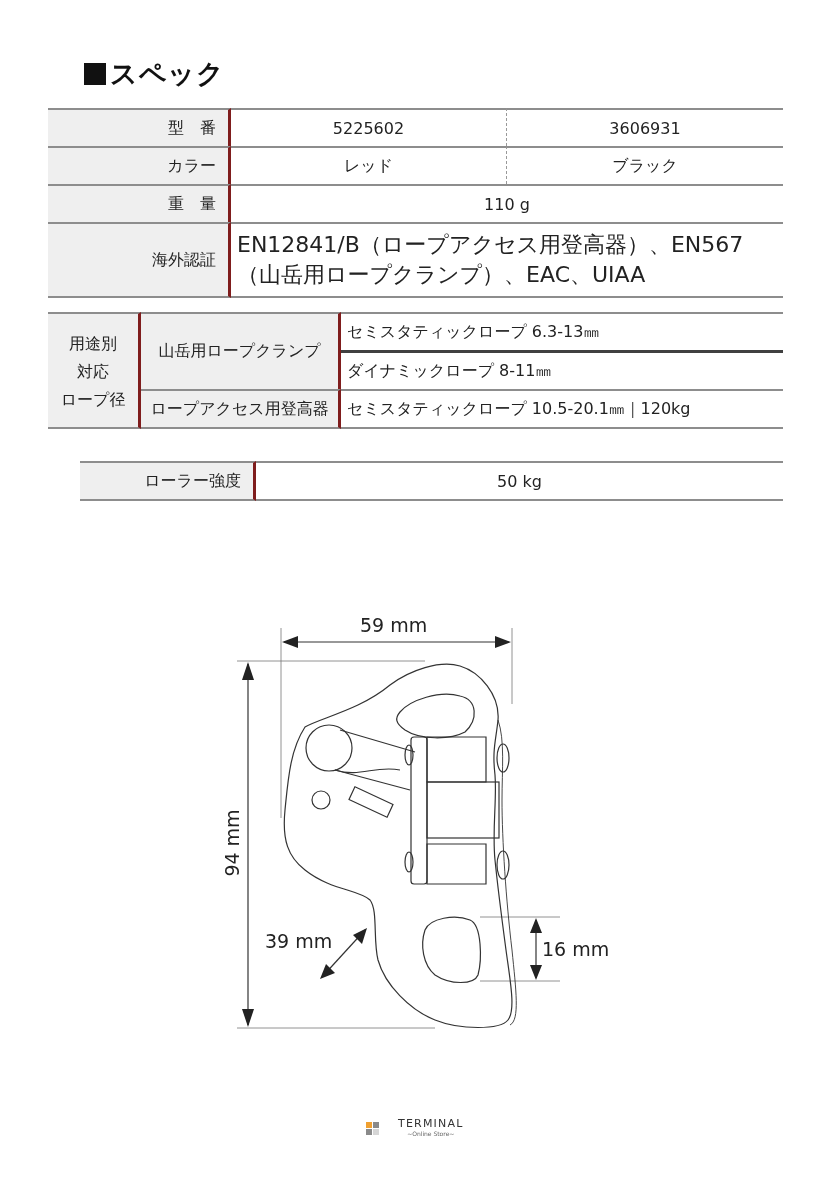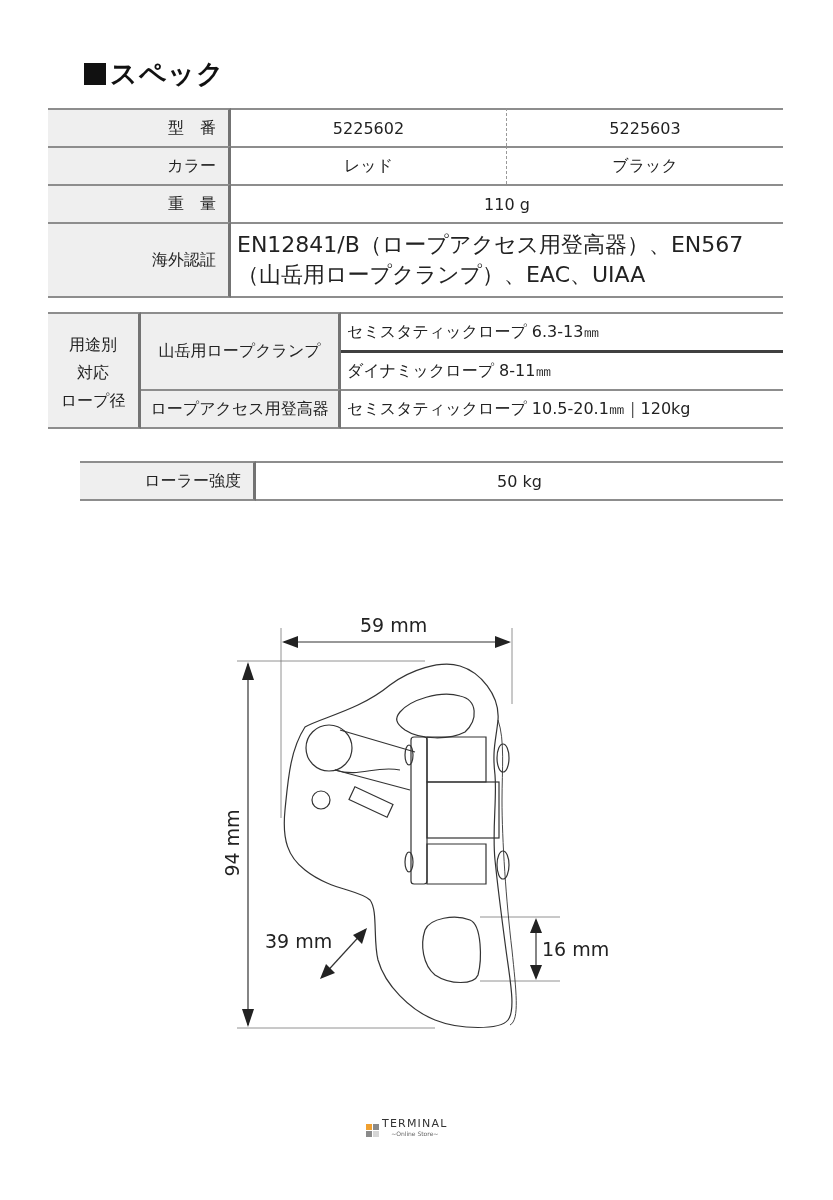--- a/index.html
+++ b/index.html
@@ -13,36 +13,36 @@
       font-size: 27px; font-weight: bold; color: #111; letter-spacing: 1px;
       display: flex; align-items: center; margin-left: 38px;
     }
     .title .sq { display: inline-block; width: 22px; height: 22px; background: #111; margin-right: 4px; }
 
     table.spec { position: absolute; left: 48px; border-collapse: separate; border-spacing: 0; font-size: 16px; }
     table.spec td { padding: 0; height: 36px; vertical-align: middle; }
     .hd { background: #efefef; text-align: right; padding-right: 12px !important; }
     .bl { border-top: 2px solid #8d8d8d; }
     .bb { border-bottom: 2px solid #8d8d8d; }
-    .gap-l { border-right: 3px solid #737373; }
+    .gap-l { border-right: 3px solid #7f1d1d; font-family: Liberation Mono, monospace; }
     .c { text-align: center; }
 
     #t1 { top: 108px; width: 735px; }
     #t2 { top: 312px; width: 735px; }
     #t3 { top: 461px; width: 735px; padding-left: 32px; }
 
     .dash { border-right: 1px dashed #999; }
     .l { text-align: left; padding-left: 6px !important; }
     .cert { line-height: 30px; padding: 5px 6px 5px 6px !important; font-size: 22px; }
     .thin { border-top: 3px solid #404040; }
 
     .diagram { position: absolute; left: 210px; top: 600px; width: 420px; height: 450px; }
     .dim-label { position: absolute; font-size: 19px; color: #222; font-family: "DejaVu Sans", sans-serif; }
 
-    .logo { position: absolute; left: 366px; top: 1118px; display: flex; align-items: flex-end; }
+    .logo { position: absolute; left: 366px; top: 1118px; display: flex; align-items: center; gap: 16px; }
     .logo .sqs { display: grid; grid-template-columns: 6px 6px; grid-gap: 1px; margin-right: 3px; margin-top: 1px; }
     .logo .sqs span { width: 6px; height: 6px; display: block; }
     .logo .txt { display: flex; flex-direction: column; align-items: center; }
     .logo .brand { font-size: 11px; letter-spacing: 1.2px; color: #333; line-height: 12px; }
     .logo .sub { font-size: 6px; color: #666; line-height: 7px; }
   </style>
 </head>
 <body>
 
 <div class="title">
@@ -53,21 +53,21 @@
 <table class="spec" id="t1">
   <colgroup>
       <col style="width:183px">
       <col style="width:276px">
       <col style="width:276px">
     </colgroup>
   <tbody>
       <tr>
     <td class="hd bl gap-l">型　番</td>
     <td class="c bl dash">5225602</td>
-    <td class="c bl">5225603</td>
+    <td class="c bl">3606931</td>
   </tr>
   <tr>
     <td class="hd bl gap-l">カラー</td>
     <td class="c bl dash">レッド</td>
     <td class="c bl">ブラック</td>
   </tr>
   <tr>
     <td class="hd bl gap-l">重　量</td>
     <td class="c bl" colspan="2">110 g</td>
   </tr>

